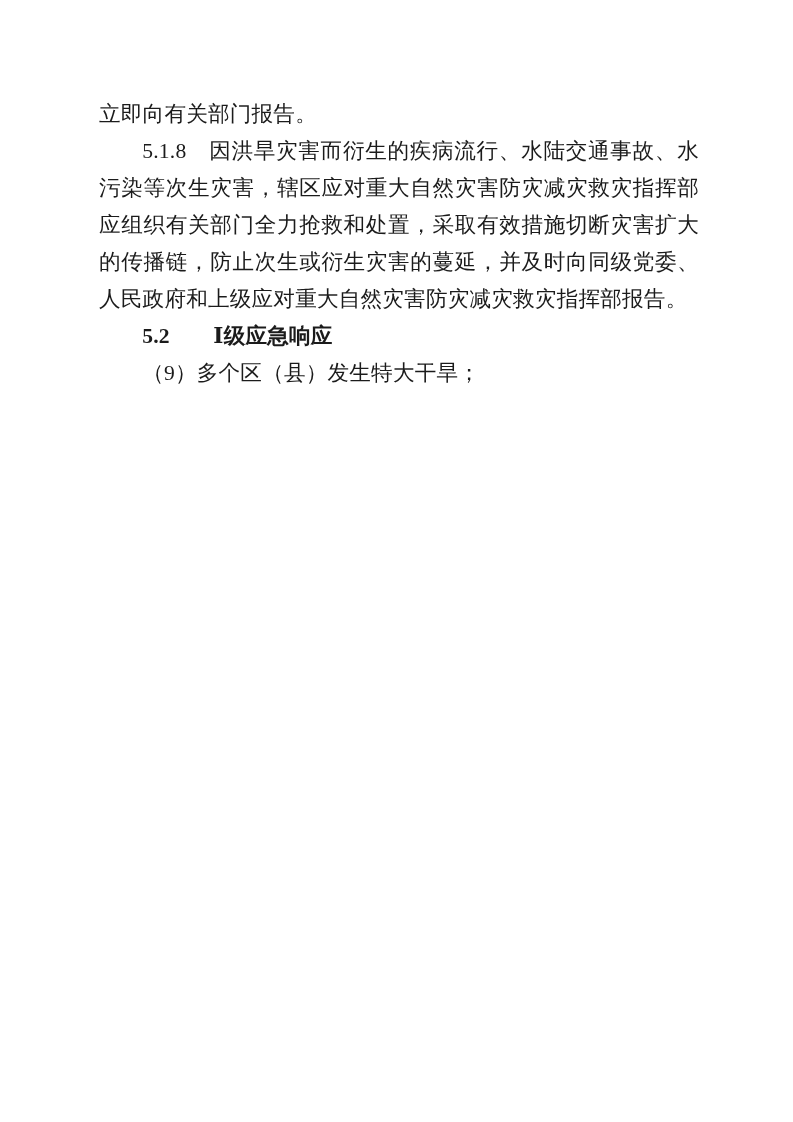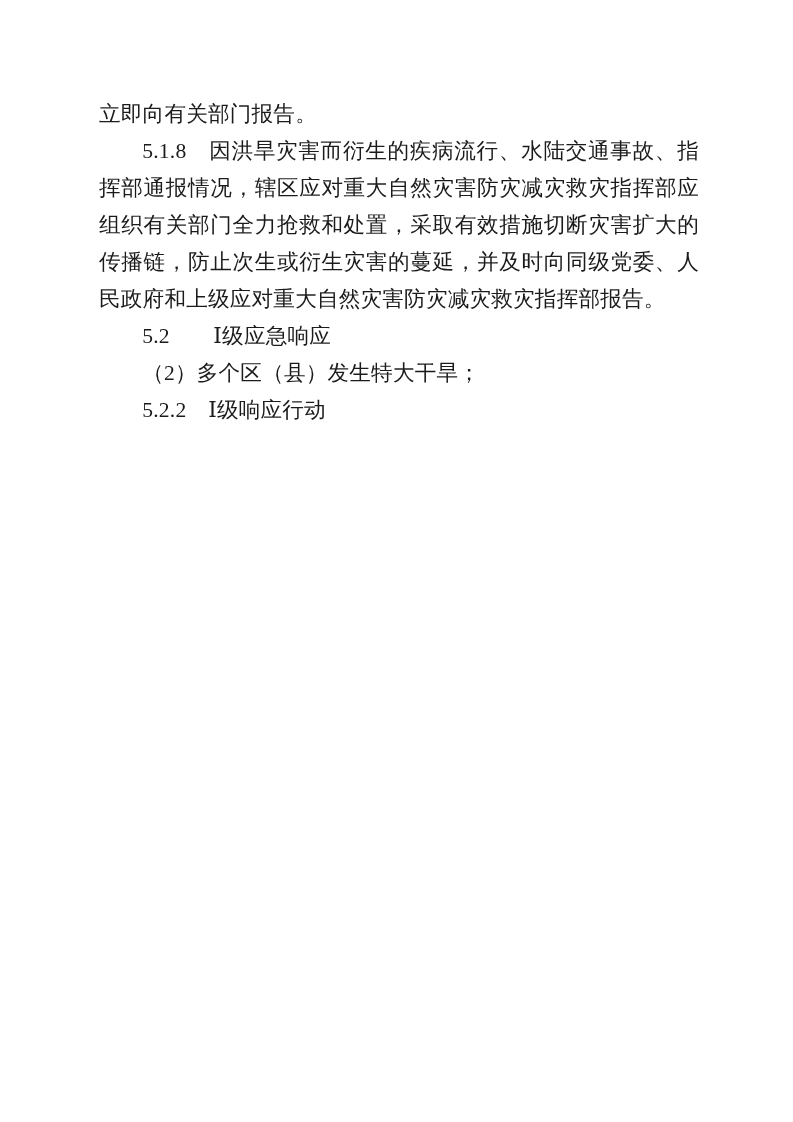--- a/index.html
+++ b/index.html
@@ -30,27 +30,26 @@
     margin: 0;
     font-size: 21.6px;
     line-height: 37px;
     text-align: justify;
     letter-spacing: 0.2px;
   }
   .indent {
     text-indent: 2em;
   }
   .heading {
-    font-weight: normal;
+    font-weight: bold;
   }
 </style>
 </head>
 <body>
 
 <div class="page">
   <div class="content">
     <p class="para">立即向有关部门报告。</p>
-    <p class="para indent">5.1.8　因洪旱灾害而衍生的疾病流行、水陆交通事故、指挥部通报情况，辖区应对重大自然灾害防灾减灾救灾指挥部应组织有关部门全力抢救和处置，采取有效措施切断灾害扩大的传播链，防止次生或衍生灾害的蔓延，并及时向同级党委、人民政府和上级应对重大自然灾害防灾减灾救灾指挥部报告。</p>
+    <p class="para indent">5.1.8　因洪旱灾害而衍生的疾病流行、水陆交通事故、水污染等次生灾害，辖区应对重大自然灾害防灾减灾救灾指挥部应组织有关部门全力抢救和处置，采取有效措施切断灾害扩大的传播链，防止次生或衍生灾害的蔓延，并及时向同级党委、人民政府和上级应对重大自然灾害防灾减灾救灾指挥部报告。</p>
     <p class="para indent heading">5.2　　Ⅰ级应急响应</p>
-    <p class="para indent">（2）多个区（县）发生特大干旱；</p>
-    <p class="para indent">5.2.2　Ⅰ级响应行动</p>
+    <p class="para indent">（9）多个区（县）发生特大干旱；</p>
   </div>
 </div>
 
 </body></html>

